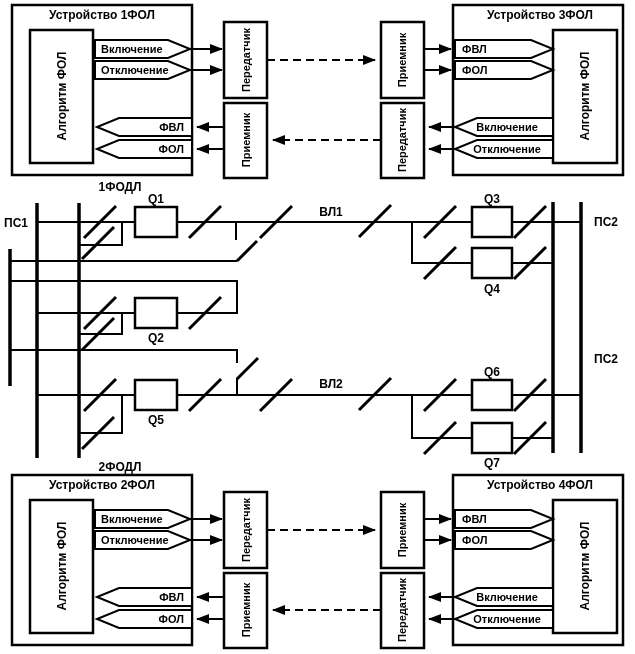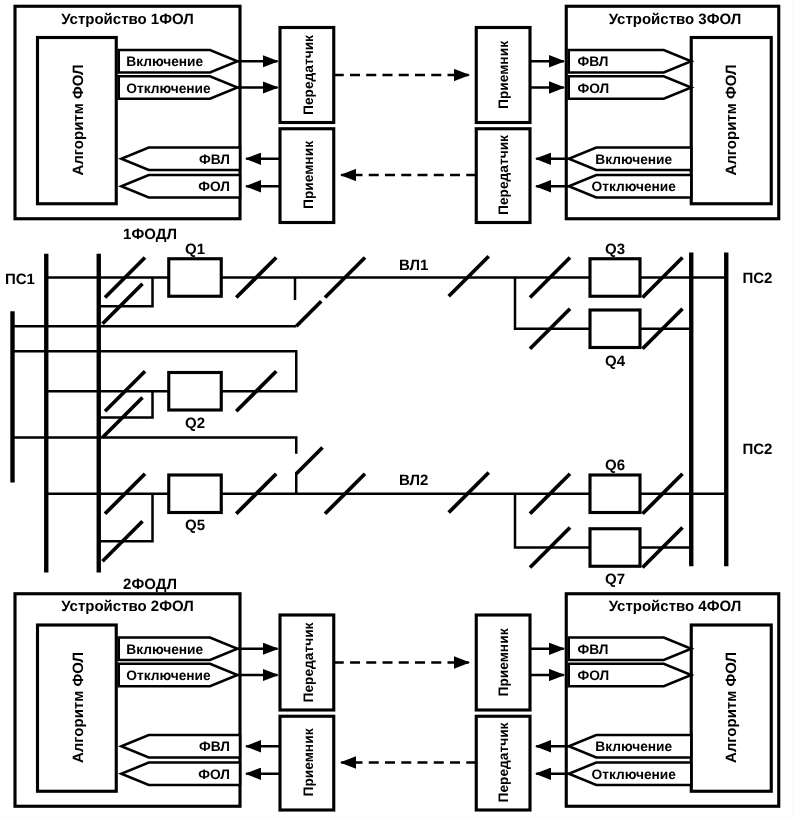--- a/index.html
+++ b/index.html
@@ -1,16 +1,16 @@
 <!DOCTYPE html>
 <html><head>
 <meta charset="utf-8">
 <style>
   html,body{margin:0;padding:0;background:#ffffff;}
-  .stage{width:635px;height:654px;position:relative;background:#e5e5e5;}
+  .stage{width:635px;height:654px;position:relative;background:#a3a3a3;}
   svg{display:block;}
   .bx{fill:#ffffff;stroke:#000000;stroke-width:2.5;}
   .pt{fill:#ffffff;stroke:#000000;stroke-width:2;}
   .wr{fill:none;stroke:#000000;stroke-width:2;}
   .bus{fill:none;stroke:#000000;stroke-width:3.5;}
   .sl{fill:none;stroke:#000000;stroke-width:3;}
   .ar{fill:none;stroke:#000000;stroke-width:2;}
   .da{fill:none;stroke:#000000;stroke-width:2;stroke-dasharray:8 5;}
   text{fill:#000000;}
   .t12{font:bold 12px "Liberation Sans", sans-serif;}

